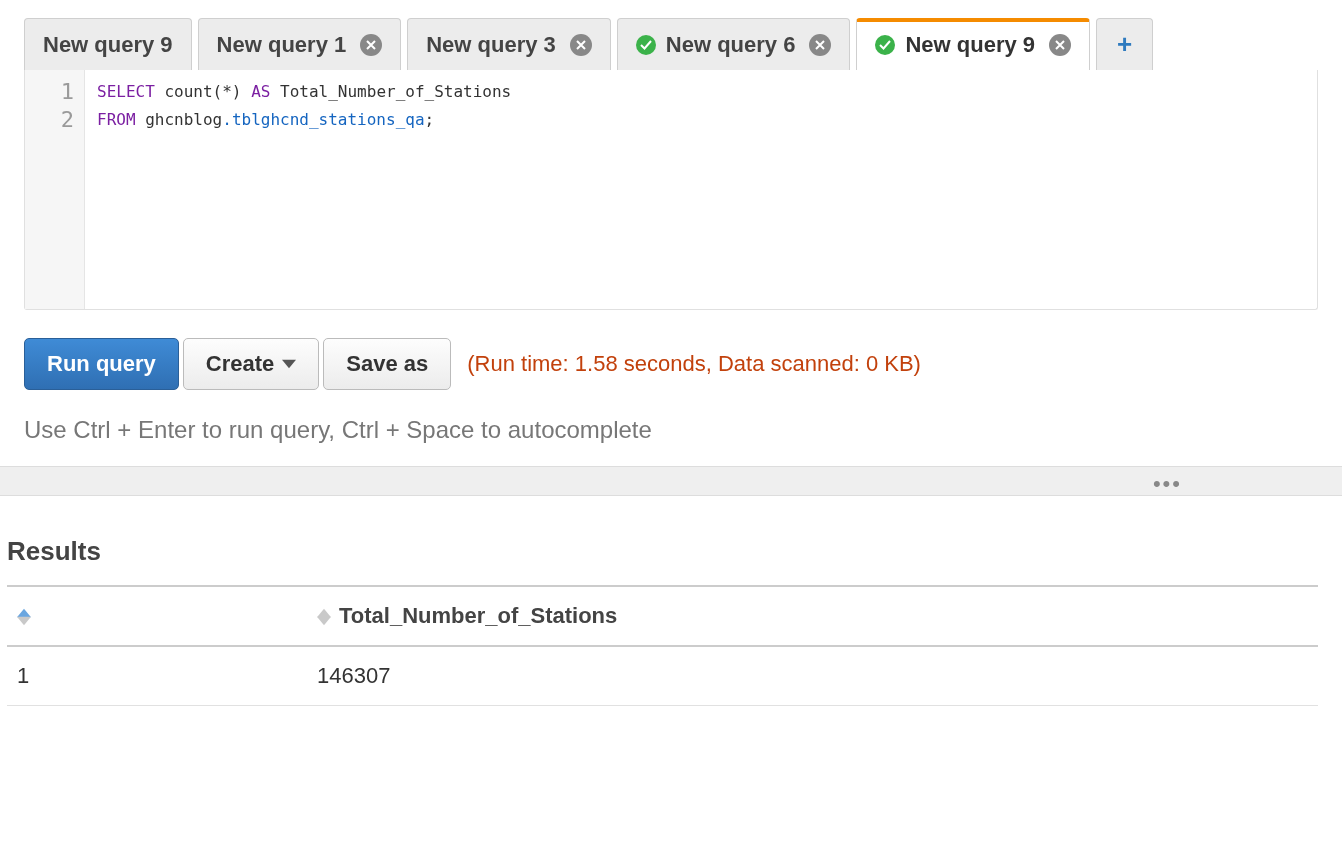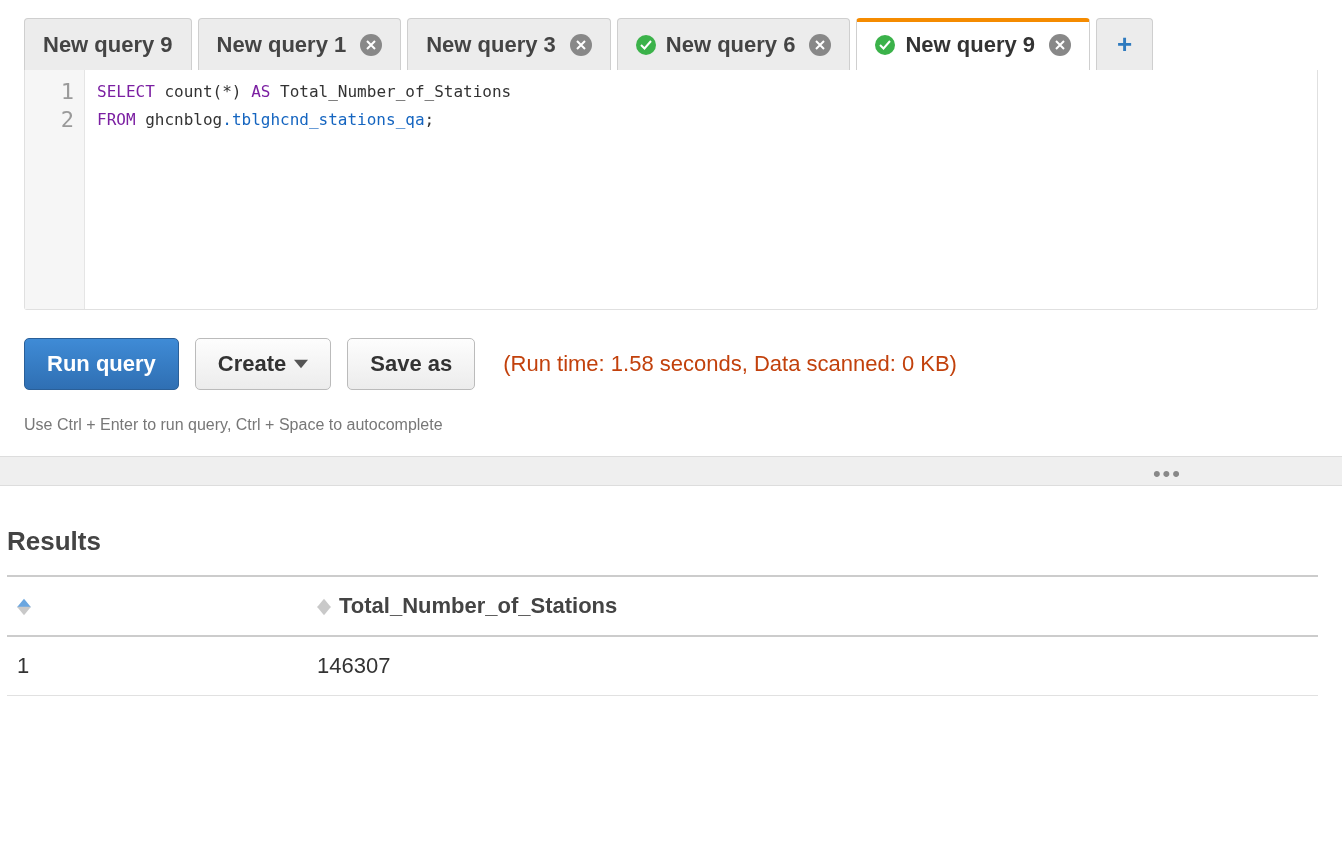--- a/index.html
+++ b/index.html
@@ -90,21 +90,21 @@
     line-height: 28px;
     white-space: pre;
   }
   .kw { color: #7b1fa2; }
   .fn { color: #333; }
   .ident { color: #1565c0; }
   .punct { color: #1565c0; }
   .toolbar {
     display: flex;
     align-items: center;
-    gap: 16px;
+    gap: 4px;
     padding: 28px 24px 8px 24px;
   }
   .btn {
     display: inline-flex;
     align-items: center;
     gap: 8px;
     padding: 12px 22px;
     font-size: 22px;
     font-weight: 700;
     border-radius: 5px;
@@ -119,21 +119,21 @@
     color: #fff;
   }
   .btn .chevron-down-icon svg { width: 14px; height: 14px; fill: #555; }
   .run-info {
     font-size: 22px;
     color: #c2410c;
     margin-left: 12px;
   }
   .hint {
     padding: 18px 24px 22px 24px;
-    font-size: 16px;
+    font-size: 24px;
     color: #777;
   }
   .divider-bar {
     height: 30px;
     background: #efefef;
     border-top: 1px solid #ddd;
     border-bottom: 1px solid #ddd;
     position: relative;
   }
   .divider-dots {

